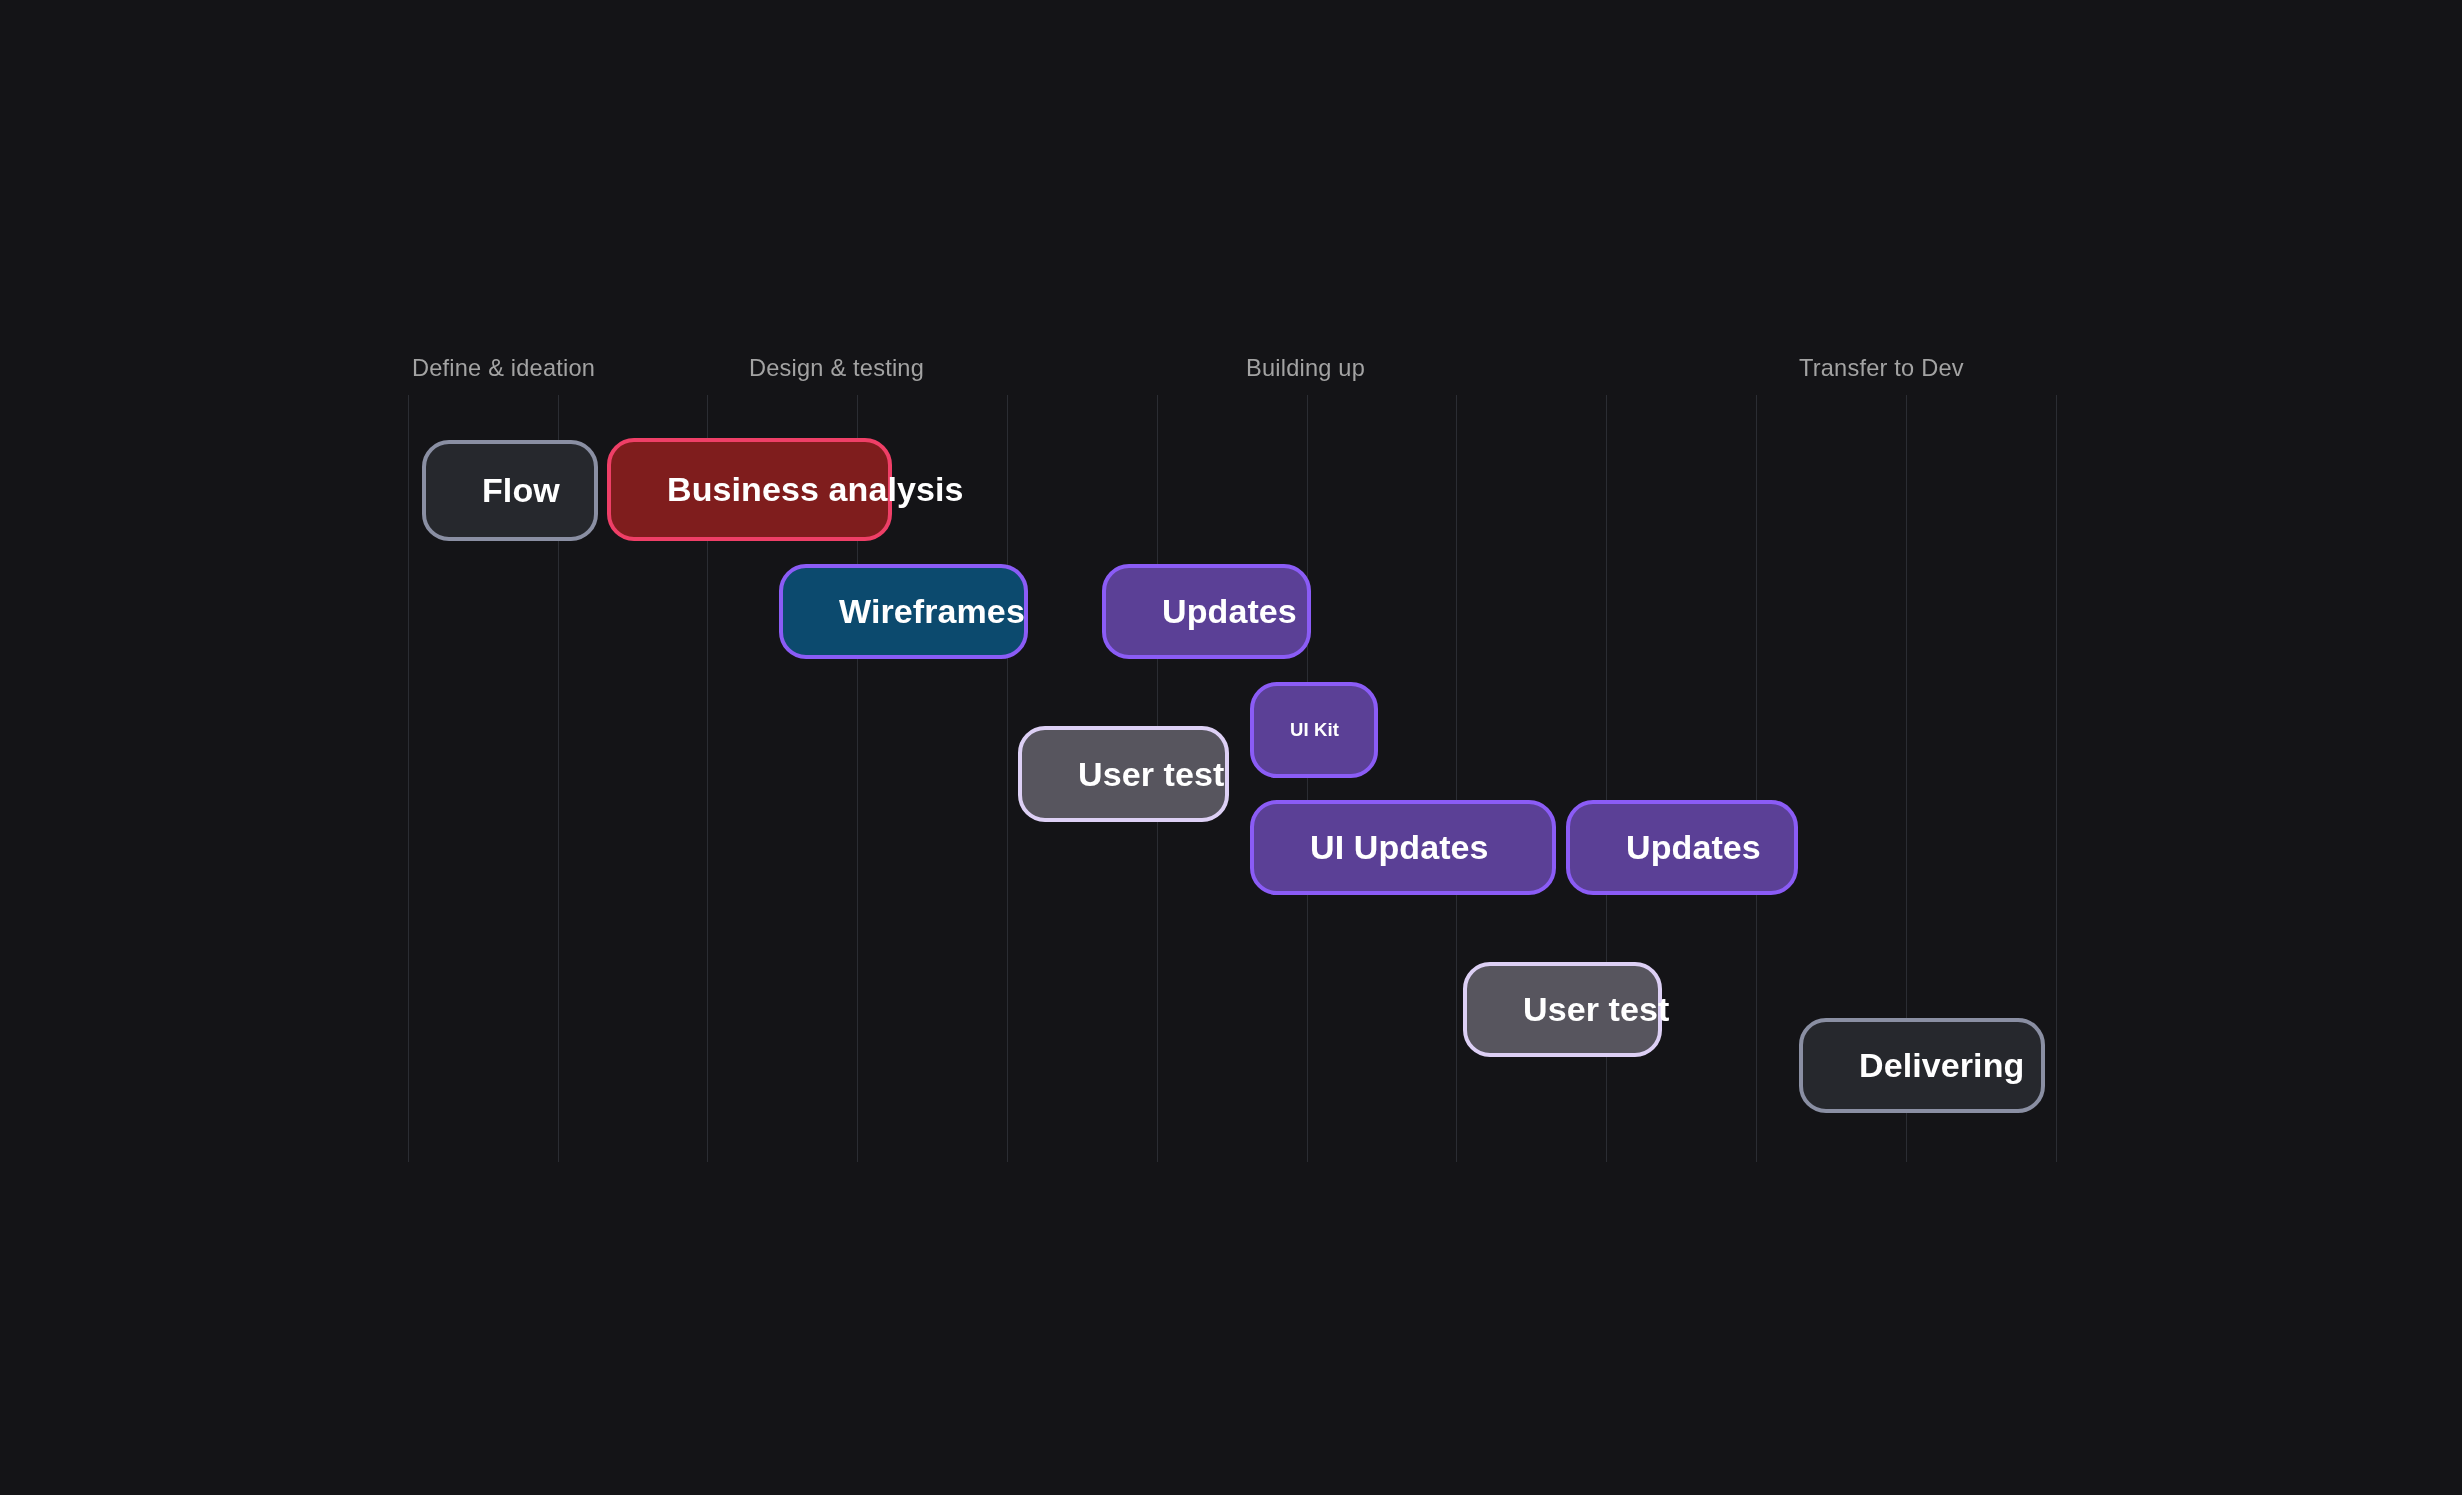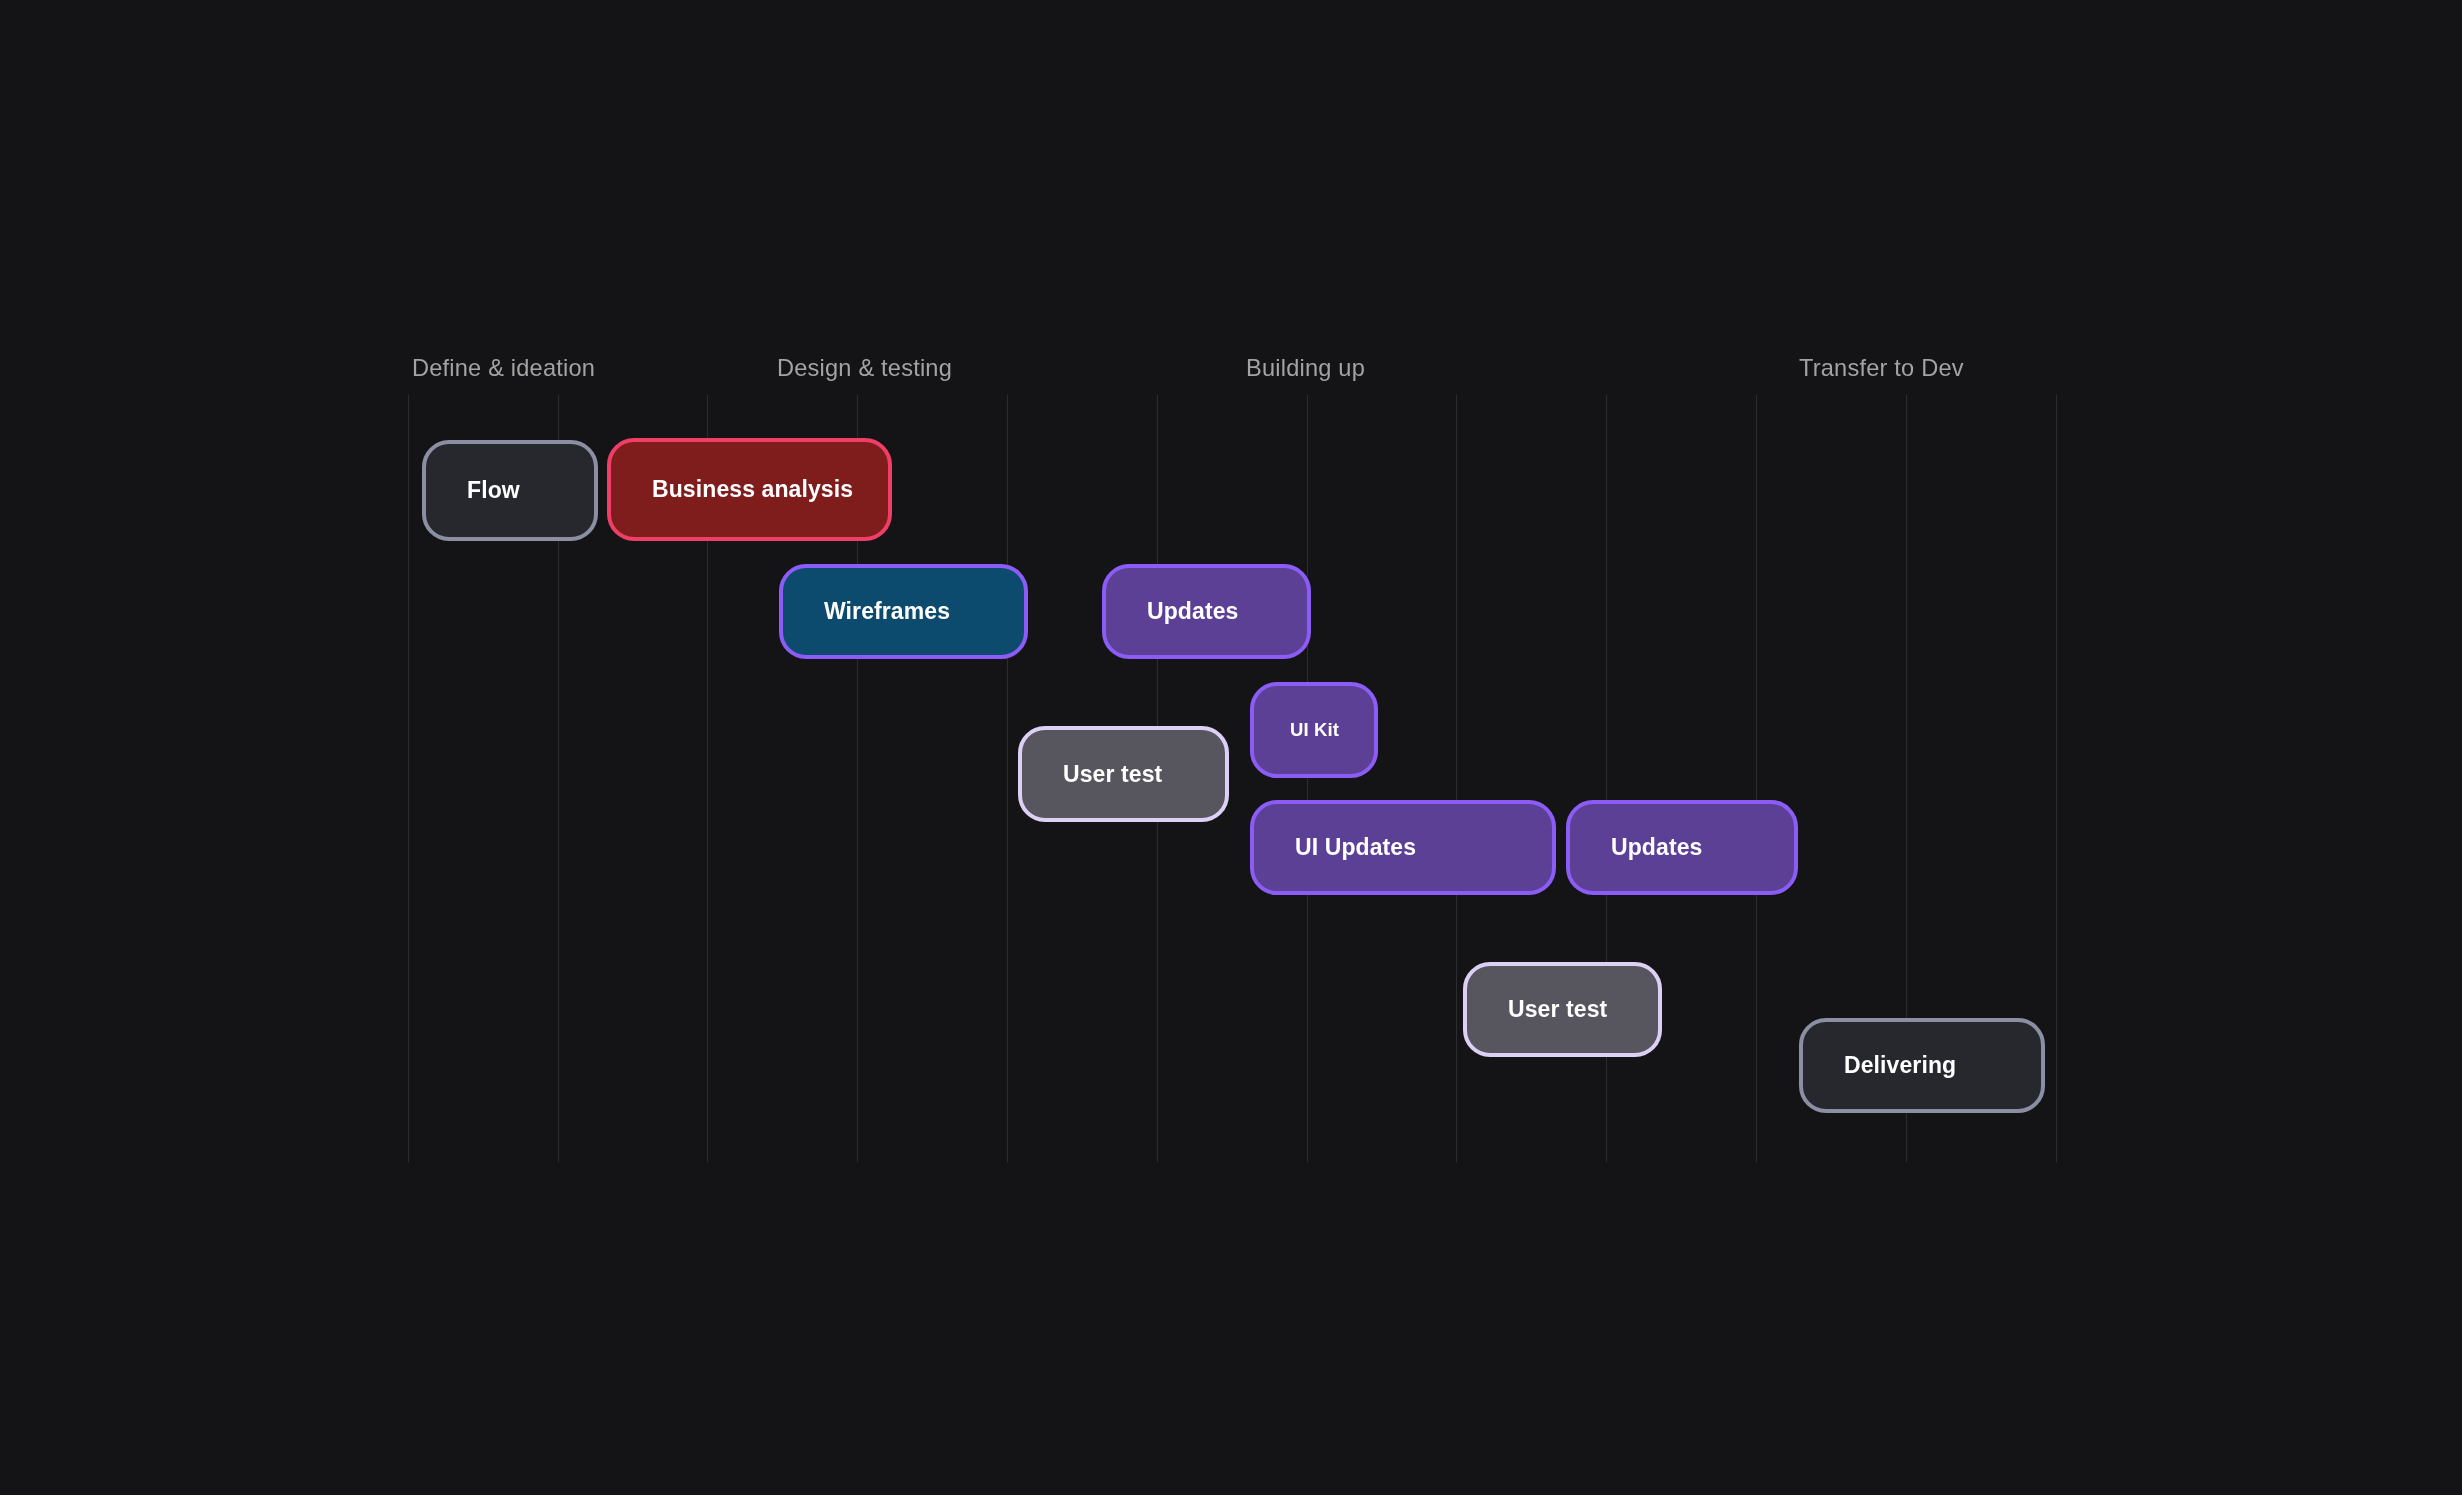--- a/index.html
+++ b/index.html
@@ -47,23 +47,23 @@
   
   .card {
     position: absolute;
     box-sizing: border-box;
     border-style: solid;
     border-width: 4.1px;
     border-radius: 27px;
     display: flex;
     align-items: center;
     justify-content: flex-start;
-    padding-left: 41px;
+    padding-left: 56px;
     color: #ffffff;
-    font-size: 23px;
+    font-size: 34px;
     font-weight: 700;
     letter-spacing: 0.1px;
     white-space: nowrap;
   }
 
   .card.small-text {
     font-size: 18.5px;
     padding-left: 36px;
   }
 
@@ -99,21 +99,21 @@
       <div class="gridline" style="left: 1157px; top: 395px; height: 767px; background: rgb(43, 45, 51);"></div>
       <div class="gridline" style="left: 1307px; top: 395px; height: 767px; background: rgb(43, 45, 51);"></div>
       <div class="gridline" style="left: 1456px; top: 395px; height: 767px; background: rgb(43, 45, 51);"></div>
       <div class="gridline" style="left: 1606px; top: 395px; height: 767px; background: rgb(43, 45, 51);"></div>
       <div class="gridline" style="left: 1756px; top: 395px; height: 767px; background: rgb(43, 45, 51);"></div>
       <div class="gridline" style="left: 1906px; top: 395px; height: 767px; background: rgb(43, 45, 51);"></div>
       <div class="gridline" style="left: 2056px; top: 395px; height: 767px; background: rgb(43, 45, 51);"></div>
     </div>
   <div id="phase-labels">
       <div class="phase-label" style="left: 412px; top: 357px;">Define &amp; ideation</div>
-      <div class="phase-label" style="left: 777px; top: 357px;">Design &amp; testing</div>
+      <div class="phase-label" style="left: 749px; top: 357px;">Design &amp; testing</div>
       <div class="phase-label" style="left: 1246px; top: 357px;">Building up</div>
       <div class="phase-label" style="left: 1799px; top: 357px;">Transfer to Dev</div>
     </div>
   <div id="task-cards">
       <div class="card v-neutral-dark" style="left: 422px; top: 440px; width: 176px; height: 101px; background: rgb(38, 40, 45); border-color: rgb(138, 143, 163);">Flow</div>
       <div class="card v-red" style="left: 607px; top: 438px; width: 285px; height: 103px; background: #7f1d1d; border-color: rgb(239, 63, 103);">Business analysis</div>
       <div class="card v-purple" style="left: 779px; top: 564px; width: 249px; height: 95px; background: #0c4a6e; border-color: rgb(139, 92, 246);">Wireframes</div>
       <div class="card v-purple" style="left: 1102px; top: 564px; width: 209px; height: 95px; background: rgb(91, 64, 150); border-color: rgb(139, 92, 246);">Updates</div>
       <div class="card v-gray" style="left: 1018px; top: 682px; width: 211px; height: 96px; background: rgb(87, 85, 94); border-color: rgb(221, 208, 245);">User test</div>
       <div class="card v-purple small-text" style="left: 1250px; top: 682px; width: 128px; height: 96px; background: rgb(91, 64, 150); border-color: rgb(139, 92, 246);">UI Kit</div>

